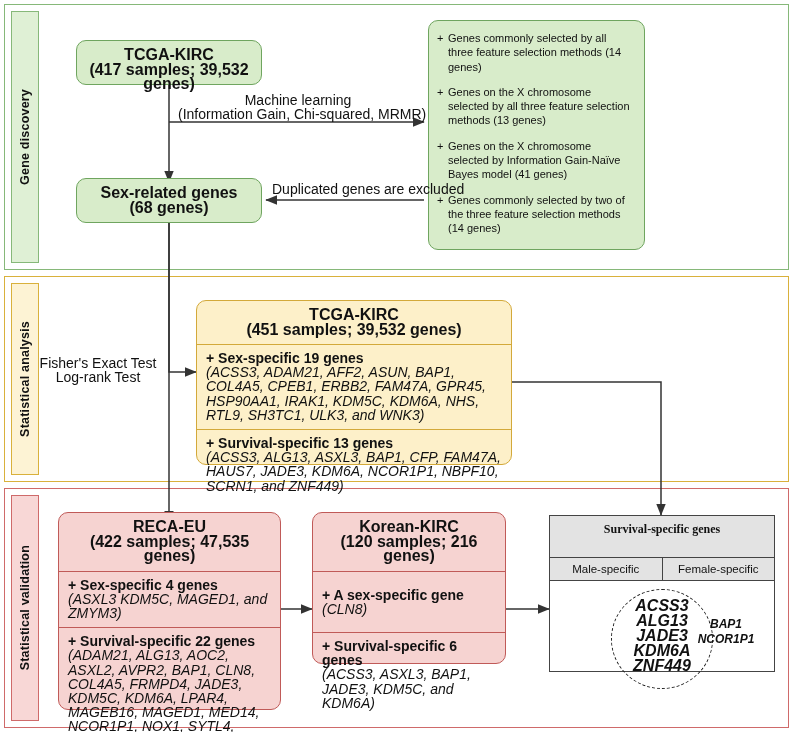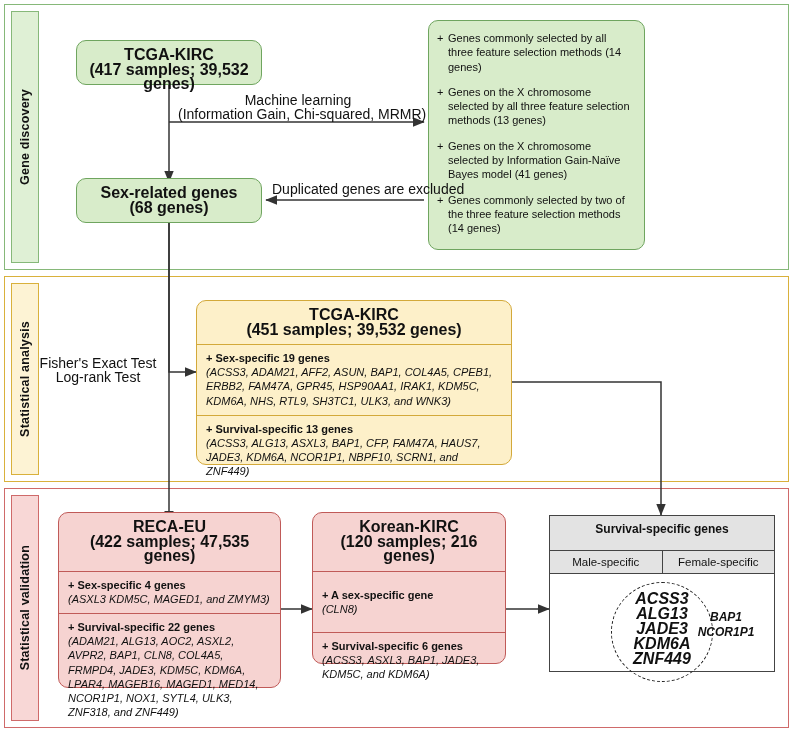--- a/index.html
+++ b/index.html
@@ -28,39 +28,39 @@
   .box{position:absolute;box-sizing:border-box;border:1.3px solid #6fa55f;background:#d8ecca;
        border-radius:10px;}
   .box.green{border-color:#6fa55f;background:#d8ecca;}
   .box.yellow{border-color:#d3a93a;background:#fdf0c9;}
   .box.red{border-color:#c05a58;background:#f6d3d1;}
 
   .box-title{text-align:center;font-size:16px;font-weight:bold;color:#111;line-height:14.5px;
              padding:7px 6px 7px 6px;}
   .divider{height:0;border-top:1.1px solid #d3a93a;}
   .box.red .divider{border-top-color:#c05a58;}
-  .sect{padding:6px 9px 7px 9px;font-size:11px;color:#111;line-height:14.2px;}
+  .sect{padding:6px 9px 7px 9px;font-size:14px;color:#111;line-height:14.2px;}
   .sect b{font-weight:bold;}
   .sect .genes{font-style:italic;}
 
   
   .bullets{padding:10px 10px 10px 8px;font-size:11px;line-height:14.3px;color:#111;}
   .bullets .b-item{display:flex;margin-bottom:11px;}
   .bullets .b-item:last-child{margin-bottom:0;}
   .bullets .b-mark{width:11px;flex:0 0 11px;font-weight:normal;}
   .bullets .b-txt{flex:1;}
 
   
   svg.wires{position:absolute;left:0;top:0;width:793px;height:732px;pointer-events:none;}
   .lbl{position:absolute;font-size:14px;color:#111;line-height:14px;text-align:center;white-space:nowrap;}
 
   
   .rtable{position:absolute;box-sizing:border-box;border:1.4px solid #444;background:#fff;}
   .rt-head{box-sizing:border-box;border-bottom:1.4px solid #444;background:#e3e3e3;
-           text-align:center;font-size:12px;font-weight:bold;color:#111;padding:6px 0 14px 0;}
+           text-align:center;font-size:12px;font-weight:bold;color:#111;padding:6px 0 20px 0;font-family:Liberation Serif, serif;}
   .rt-sub{display:flex;box-sizing:border-box;border-bottom:1.4px solid #444;background:#e3e3e3;}
   .rt-sub div{flex:1;text-align:center;font-size:11.5px;font-weight:normal;color:#111;padding:5px 12px;}
   .rt-sub div:first-child{border-right:1.4px solid #444;}
   .rt-body{position:relative;height:112px;}
   .rt-col{position:absolute;top:0;font-size:12px;font-style:italic;font-weight:bold;color:#111;
           text-align:center;line-height:15px;}
   .rt-left{left:6px;width:84px;top:36px;}
   .rt-right{right:6px;width:84px;top:36px;}
   .rt-mid{left:50%;transform:translateX(-50%);top:17px;width:96px;font-size:16px;}
   .ellipse{position:absolute;left:50%;transform:translateX(-50%);top:8px;width:100px;height:98px;
@@ -172,21 +172,21 @@
       <b>+ Sex-specific 19 genes</b><br>
       <span class="genes">(ACSS3, ADAM21, AFF2, ASUN, BAP1, COL4A5, CPEB1, ERBB2, FAM47A, GPR45, HSP90AA1, IRAK1, KDM5C, KDM6A, NHS, RTL9, SH3TC1, ULK3, and WNK3)</span>
     </div>
     <div class="divider"></div>
     <div class="sect">
       <b>+ Survival-specific 13 genes</b><br>
       <span class="genes">(ACSS3, ALG13, ASXL3, BAP1, CFP, FAM47A, HAUS7, JADE3, KDM6A, NCOR1P1, NBPF10, SCRN1, and ZNF449)</span>
     </div>
   </div>
 
-  <div class="box red" style="left:58px;top:512px;width:223px;height:176px;">
+  <div class="box red" style="left:58px;top:512px;width:223px;height:198px;">
     <div class="box-title">
       <span>RECA-EU</span><br>
       <span>(422 samples; 47,535 genes)</span>
     </div>
     <div class="divider"></div>
     <div class="sect">
       <b>+ Sex-specific 4 genes</b><br>
       <span class="genes">(ASXL3 KDM5C, MAGED1, and ZMYM3)</span>
     </div>
     <div class="divider"></div>

